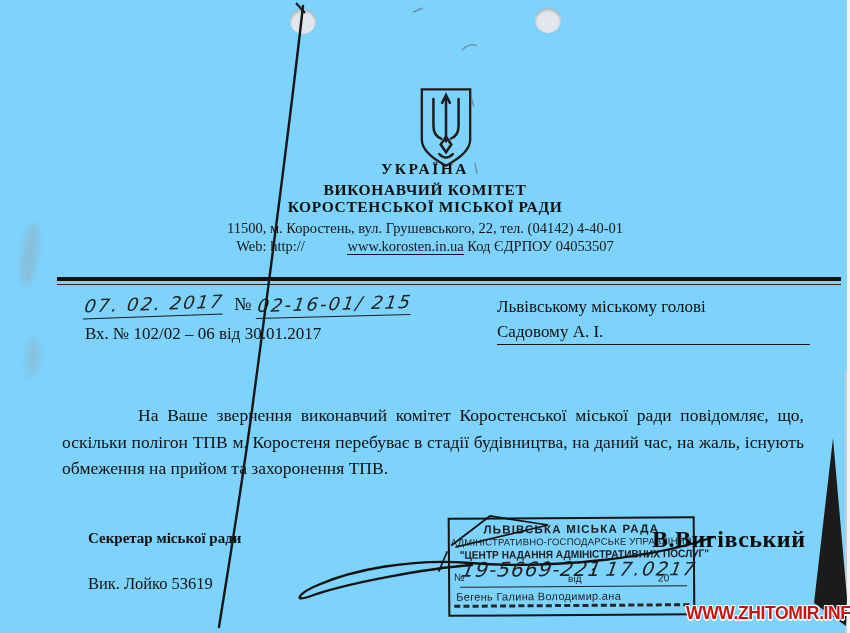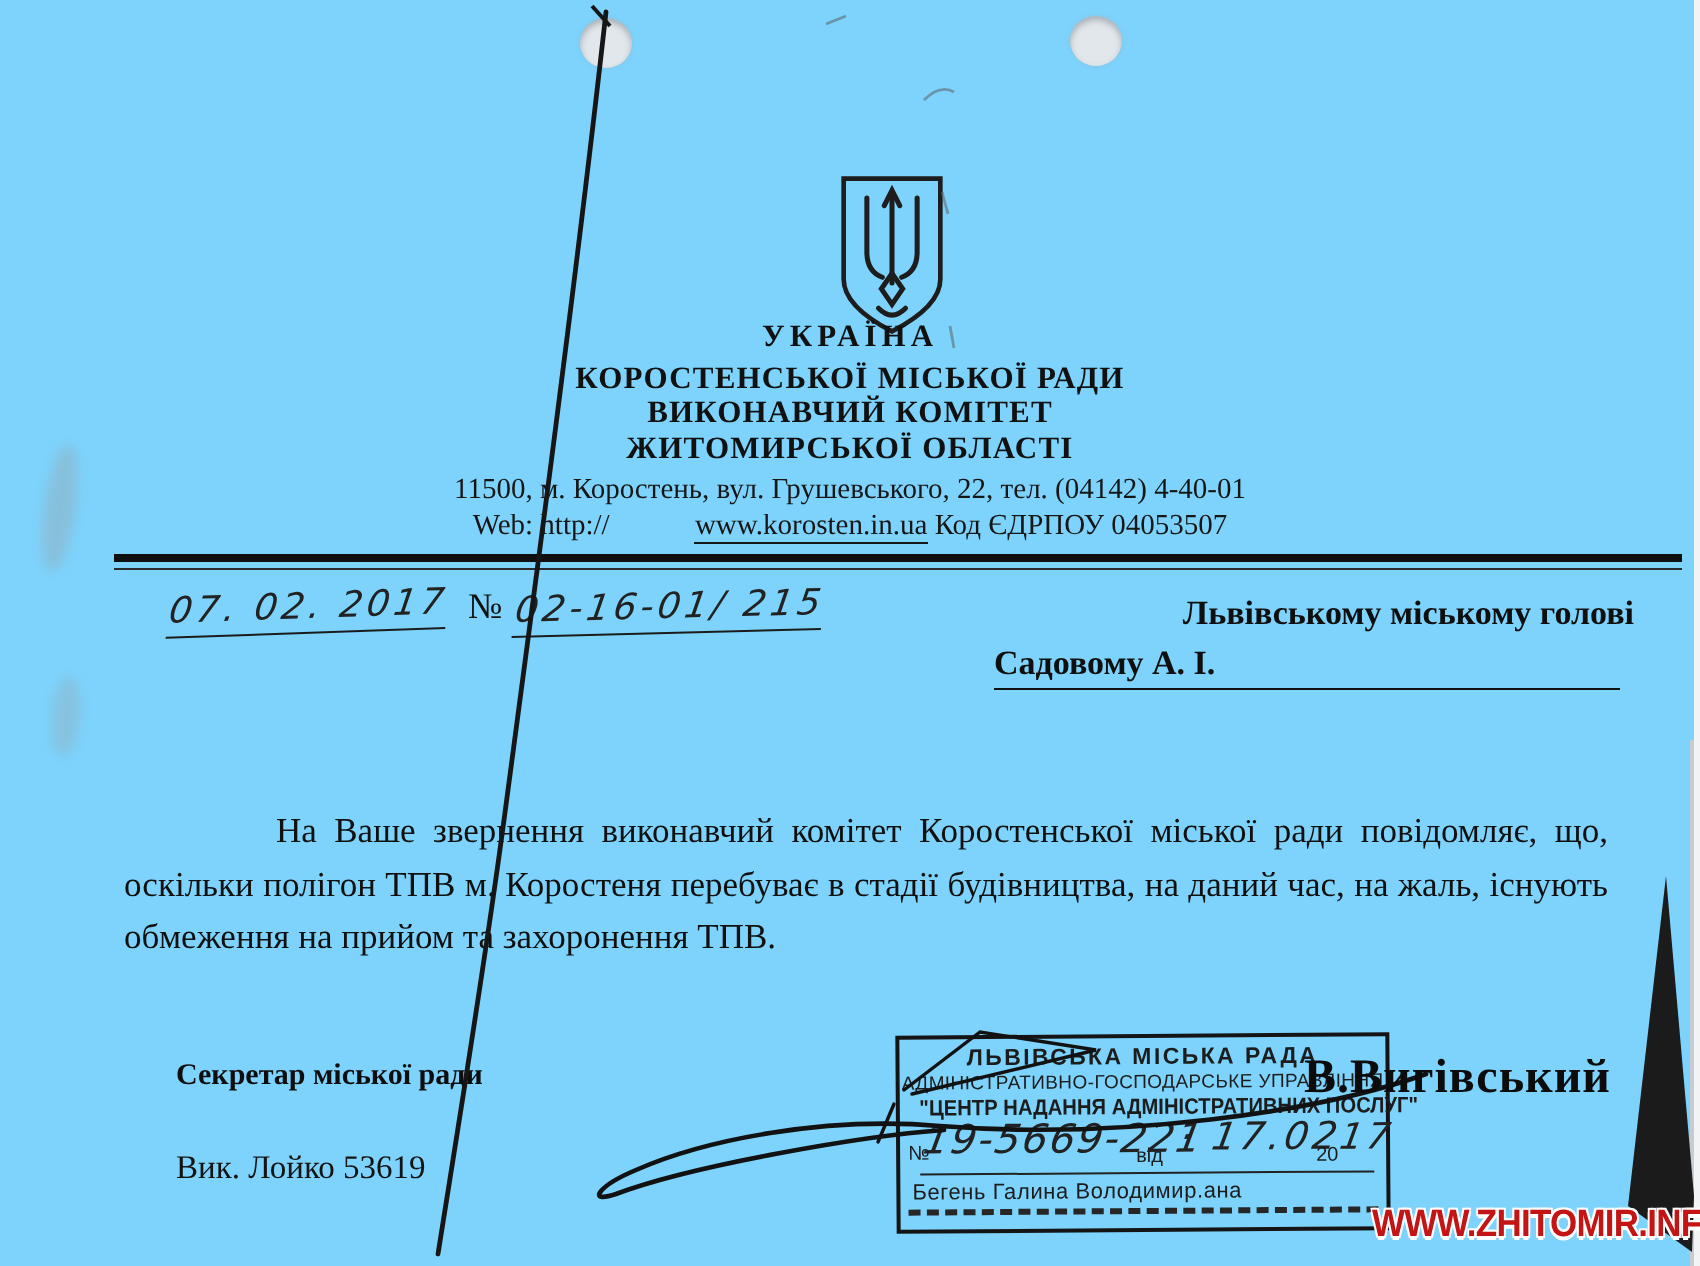--- a/index.html
+++ b/index.html
@@ -26,21 +26,21 @@
   .hand{
     font-family:"DejaVu Sans", sans-serif;
     font-style:italic;color:#222;
     transform:skewX(-10deg);display:inline-block;
     letter-spacing:2px;
   }
   .hand-underline{border-bottom:1.6px solid #1b1b1b;}
   .ref-hand-line{font-size:18px;margin-bottom:4px;}
   
   .addr{left:497px;top:294px;width:320px;font-size:17px;line-height:25px;color:#0f0f0f;}
-  .addr-b{font-weight:bold;text-align:right;}
+  .addr-b{font-weight:normal;}
   .addr-underline{display:inline-block;width:313px;border-bottom:1.8px solid #111;margin-bottom:2px;}
   
   .body-par{
     left:62px;top:402px;width:742px;
     font-size:17.5px;line-height:26.5px;color:#101010;
     text-align:justify;text-indent:76px;
   }
   
   .sec-title{left:88px;top:530px;font-size:15px;font-weight:bold;color:#0e0e0e;}
   .executor{left:88px;top:574px;font-size:16.5px;color:#131313;}
@@ -102,36 +102,36 @@
         <path d="M17,13 V41 Q17,51 25,54"></path>
         <path d="M43,13 V41 Q43,51 35,54"></path>
         <path d="M30,52 l5.5,8 -5.5,8 -5.5,-8 Z"></path>
         <path d="M23,70 q7,7 14,0"></path>
       </g>
     </svg>
   </div>
 
   <div class="abs letterhead">
     <div class="lh-bold lh-country">УКРАЇНА</div>
+    <div class="lh-bold">ВИКОНАВЧИЙ КОМІТЕТ</div>
     <div class="lh-bold">КОРОСТЕНСЬКОЇ МІСЬКОЇ РАДИ</div>
-    <div class="lh-bold">ВИКОНАВЧИЙ КОМІТЕТ</div>
-    <div class="lh-bold">ЖИТОМИРСЬКОЇ ОБЛАСТІ</div>
     <div class="lh-addr">11500, м. Коростень, вул. Грушевського, 22, тел. (04142) 4-40-01</div>
     <div class="lh-web"><span>Web: http:// </span><span class="u">www.korosten.in.ua</span><span>  Код ЄДРПОУ 04053507</span></div>
   </div>
 
   <div class="abs divider-thick"></div>
   <div class="abs divider-thin"></div>
 
   <div class="abs ref">
     <div class="ref-hand-line">
       <span class="hand hand-underline" style="transform:skewX(-10deg) rotate(-2deg);">07. 02. 2017</span>
       <span style="display:inline-block;margin:0 2px 0 6px;">№</span>
       <span class="hand hand-underline" style="transform:skewX(-10deg) rotate(-1.5deg);">02-16-01/ 215</span>
     </div>
+    <div>Вх. № 102/02 – 06  від 30.01.2017</div>
   </div>
 
   <div class="abs addr">
     <div class="addr-b">Львівському міському голові</div>
     <div class="addr-underline"><span class="addr-b">Садовому А. І.</span></div>
   </div>
 
   <div class="abs body-par">На Ваше звернення виконавчий комітет Коростенської міської ради повідомляє, що, оскільки полігон ТПВ м. Коростеня перебуває в стадії будівництва, на даний час, на жаль, існують обмеження на прийом та захоронення ТПВ.</div>
 
   <div class="abs sec-title">Секретар міської ради</div>

